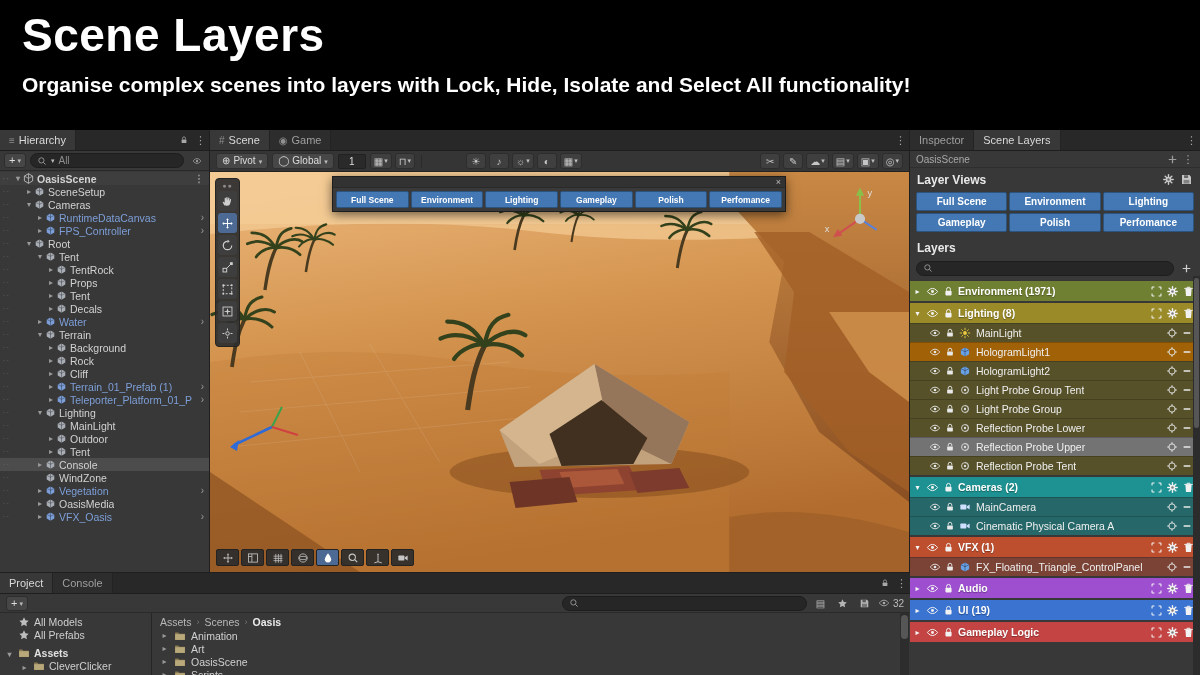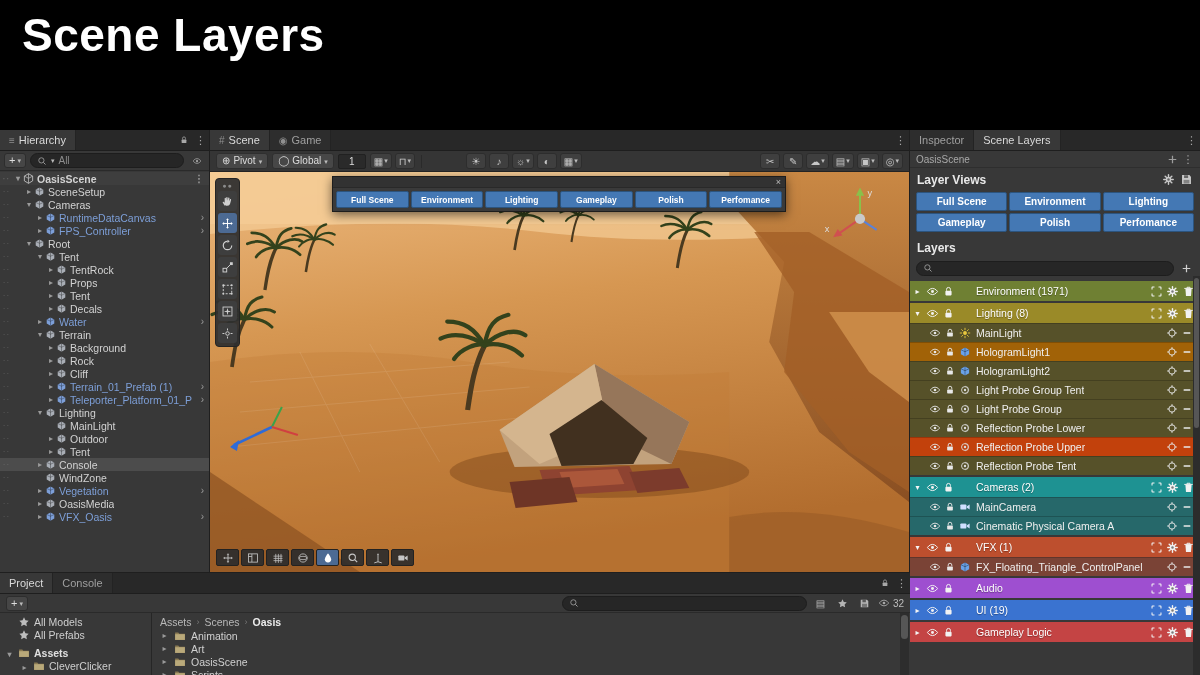--- a/index.html
+++ b/index.html
@@ -91,21 +91,21 @@
   #layer-view-buttons{display:grid;grid-template-columns:repeat(3,1fr);gap:2px;padding:2px 6px 7px}
   .vbtn{height:19px;background:#4478b4;border:1px solid #2c547e;border-radius:2px;color:#fff;font-size:10px;font-weight:bold;font-family:inherit;white-space:nowrap;overflow:hidden}
   .layers-search-row{display:flex;align-items:center;gap:4px;padding:2px 6px 5px}
   .lplus{width:16px;height:16px;display:flex;align-items:center;justify-content:center;color:#cfcfcf}
   .lplus .ic{width:11px;height:11px}
   #layer-groups{overflow:hidden}
   .lgroup{margin-bottom:2px}
   .lhead{height:20px;display:flex;align-items:center;gap:3px;padding:0 5px 0 2px;color:#fff}
   .lexp{width:11px;text-align:center;font-size:8px;color:#f4f4f4;flex:none}
   .lhead .ic{width:13px;height:13px;color:#f2f2f2}
-  .lname{font-weight:normal;font-size:10.5px;margin-left:18px;text-shadow:0 1px 1px rgba(0,0,0,.35);white-space:nowrap}
+  .lname{font-weight:bold;font-size:10.5px;margin-left:0;text-shadow:0 1px 1px rgba(0,0,0,.35);white-space:nowrap}
   .flex{flex:1}
   .lchild{height:19px;display:flex;align-items:center;gap:3px;padding:0 7px 0 19px;border-top:1px solid rgba(0,0,0,.2);color:#efefef}
   .lchild .ic{width:12px;height:12px;color:#e8e8e8}
   .cname{font-size:10.5px;margin-left:2px;white-space:nowrap;overflow:hidden;text-overflow:ellipsis}
   .obj.light{color:#e8c83e}.obj.prefab{color:#6aa2e8}.obj.probe{color:#dcdcdc}.obj.camera{color:#cfe0ff}
   .rp-scroll{position:absolute;right:0;top:146px;bottom:0;width:7px;background:#2c2c2c}
   .rp-scroll .thumb{position:absolute;left:1px;right:1px;top:2px;height:150px;background:#565656;border-radius:3px}
 
   
   .p-toolbar{height:19px;display:flex;align-items:center;gap:5px;padding:0 6px;border-bottom:1px solid #2a2a2a}
@@ -130,20 +130,21 @@
   .frow{display:flex;align-items:center;gap:5px;height:13px;font-size:10.5px;color:#d0d0d0}
   .frow .ic{width:12px;height:12px}
   .proj-scroll{position:absolute;right:1px;top:0;bottom:0;width:9px;background:#2d2d2d}
   .proj-scroll .thumb{position:absolute;left:1px;right:1px;top:2px;height:24px;background:#565656;border-radius:4px}
 </style>
 </head>
 <body>
 
 <div class="banner">
   <h1>Scene Layers</h1>
+  <p>Organise complex scenes into layers with Lock, Hide, Isolate and Select All functionality!</p>
 </div>
 
 <div class="editor">
 
   <section class="panel hierarchy">
     <div class="tabbar">
       <div class="tab active">
         <span class="t-ic">≡</span>
         <span>Hierarchy</span>
       </div>
@@ -1166,21 +1167,21 @@
                 <circle cx="8" cy="8" r="4.2" fill="none" stroke="currentColor" stroke-width="1.2"></circle>
                 <path d="M8 1.5v3M8 11.5v3M1.5 8h3M11.5 8h3" stroke="currentColor" stroke-width="1.2"></path>
               </svg>
             </span>
             <span class="ic ">
               <svg viewBox="0 0 16 16">
                 <rect x="3.4" y="7.1" width="9.2" height="1.8" rx=".5" fill="currentColor"></rect>
               </svg>
             </span>
           </div>
-          <div class="lchild" style="background:#c2410c">
+          <div class="lchild" style="background:#737373">
             <span class="ic ">
               <svg viewBox="0 0 16 16">
                 <path d="M1.8 8S4.2 4.2 8 4.2 14.2 8 14.2 8 11.8 11.8 8 11.8 1.8 8 1.8 8z" fill="none" stroke="currentColor" stroke-width="1.2"></path>
                 <circle cx="8" cy="8" r="1.8" fill="currentColor"></circle>
               </svg>
             </span>
             <span class="ic ">
               <svg viewBox="0 0 16 16">
                 <rect x="4.2" y="7.2" width="7.6" height="5.6" rx="1" fill="currentColor"></rect>
                 <path d="M5.6 7V5.4a2.4 2.4 0 0 1 4.8 0V7" fill="none" stroke="currentColor" stroke-width="1.2"></path>

